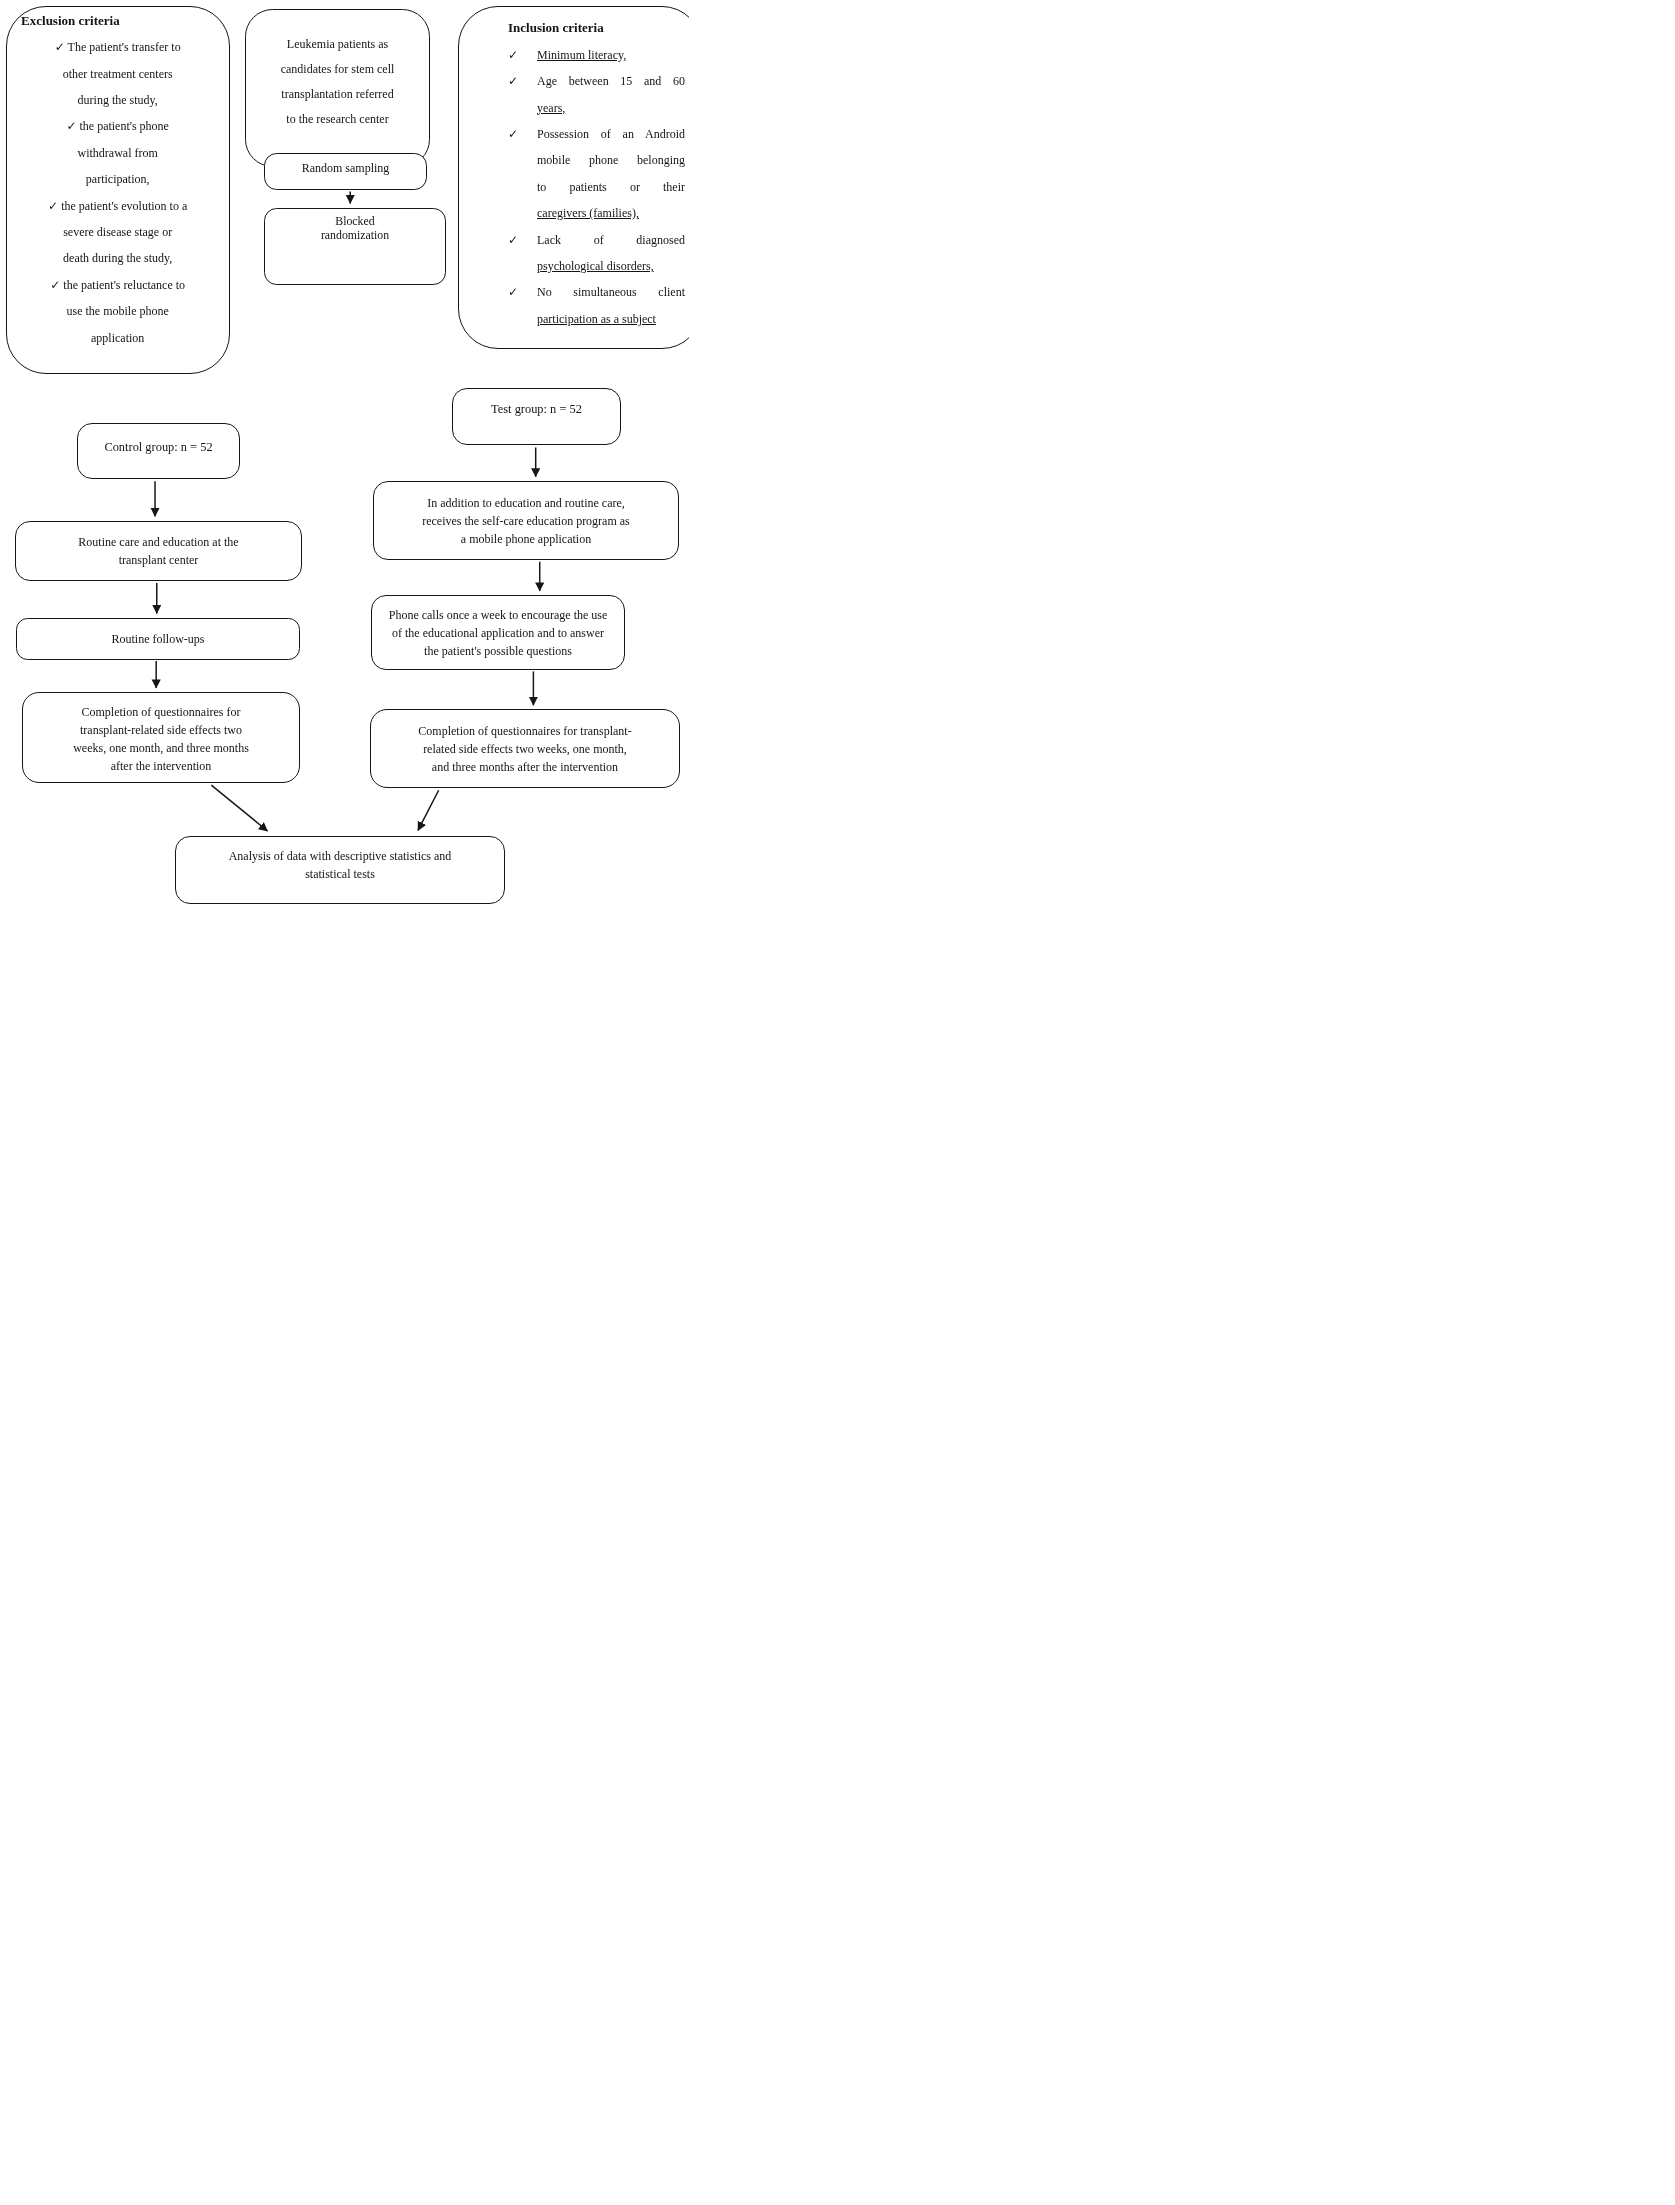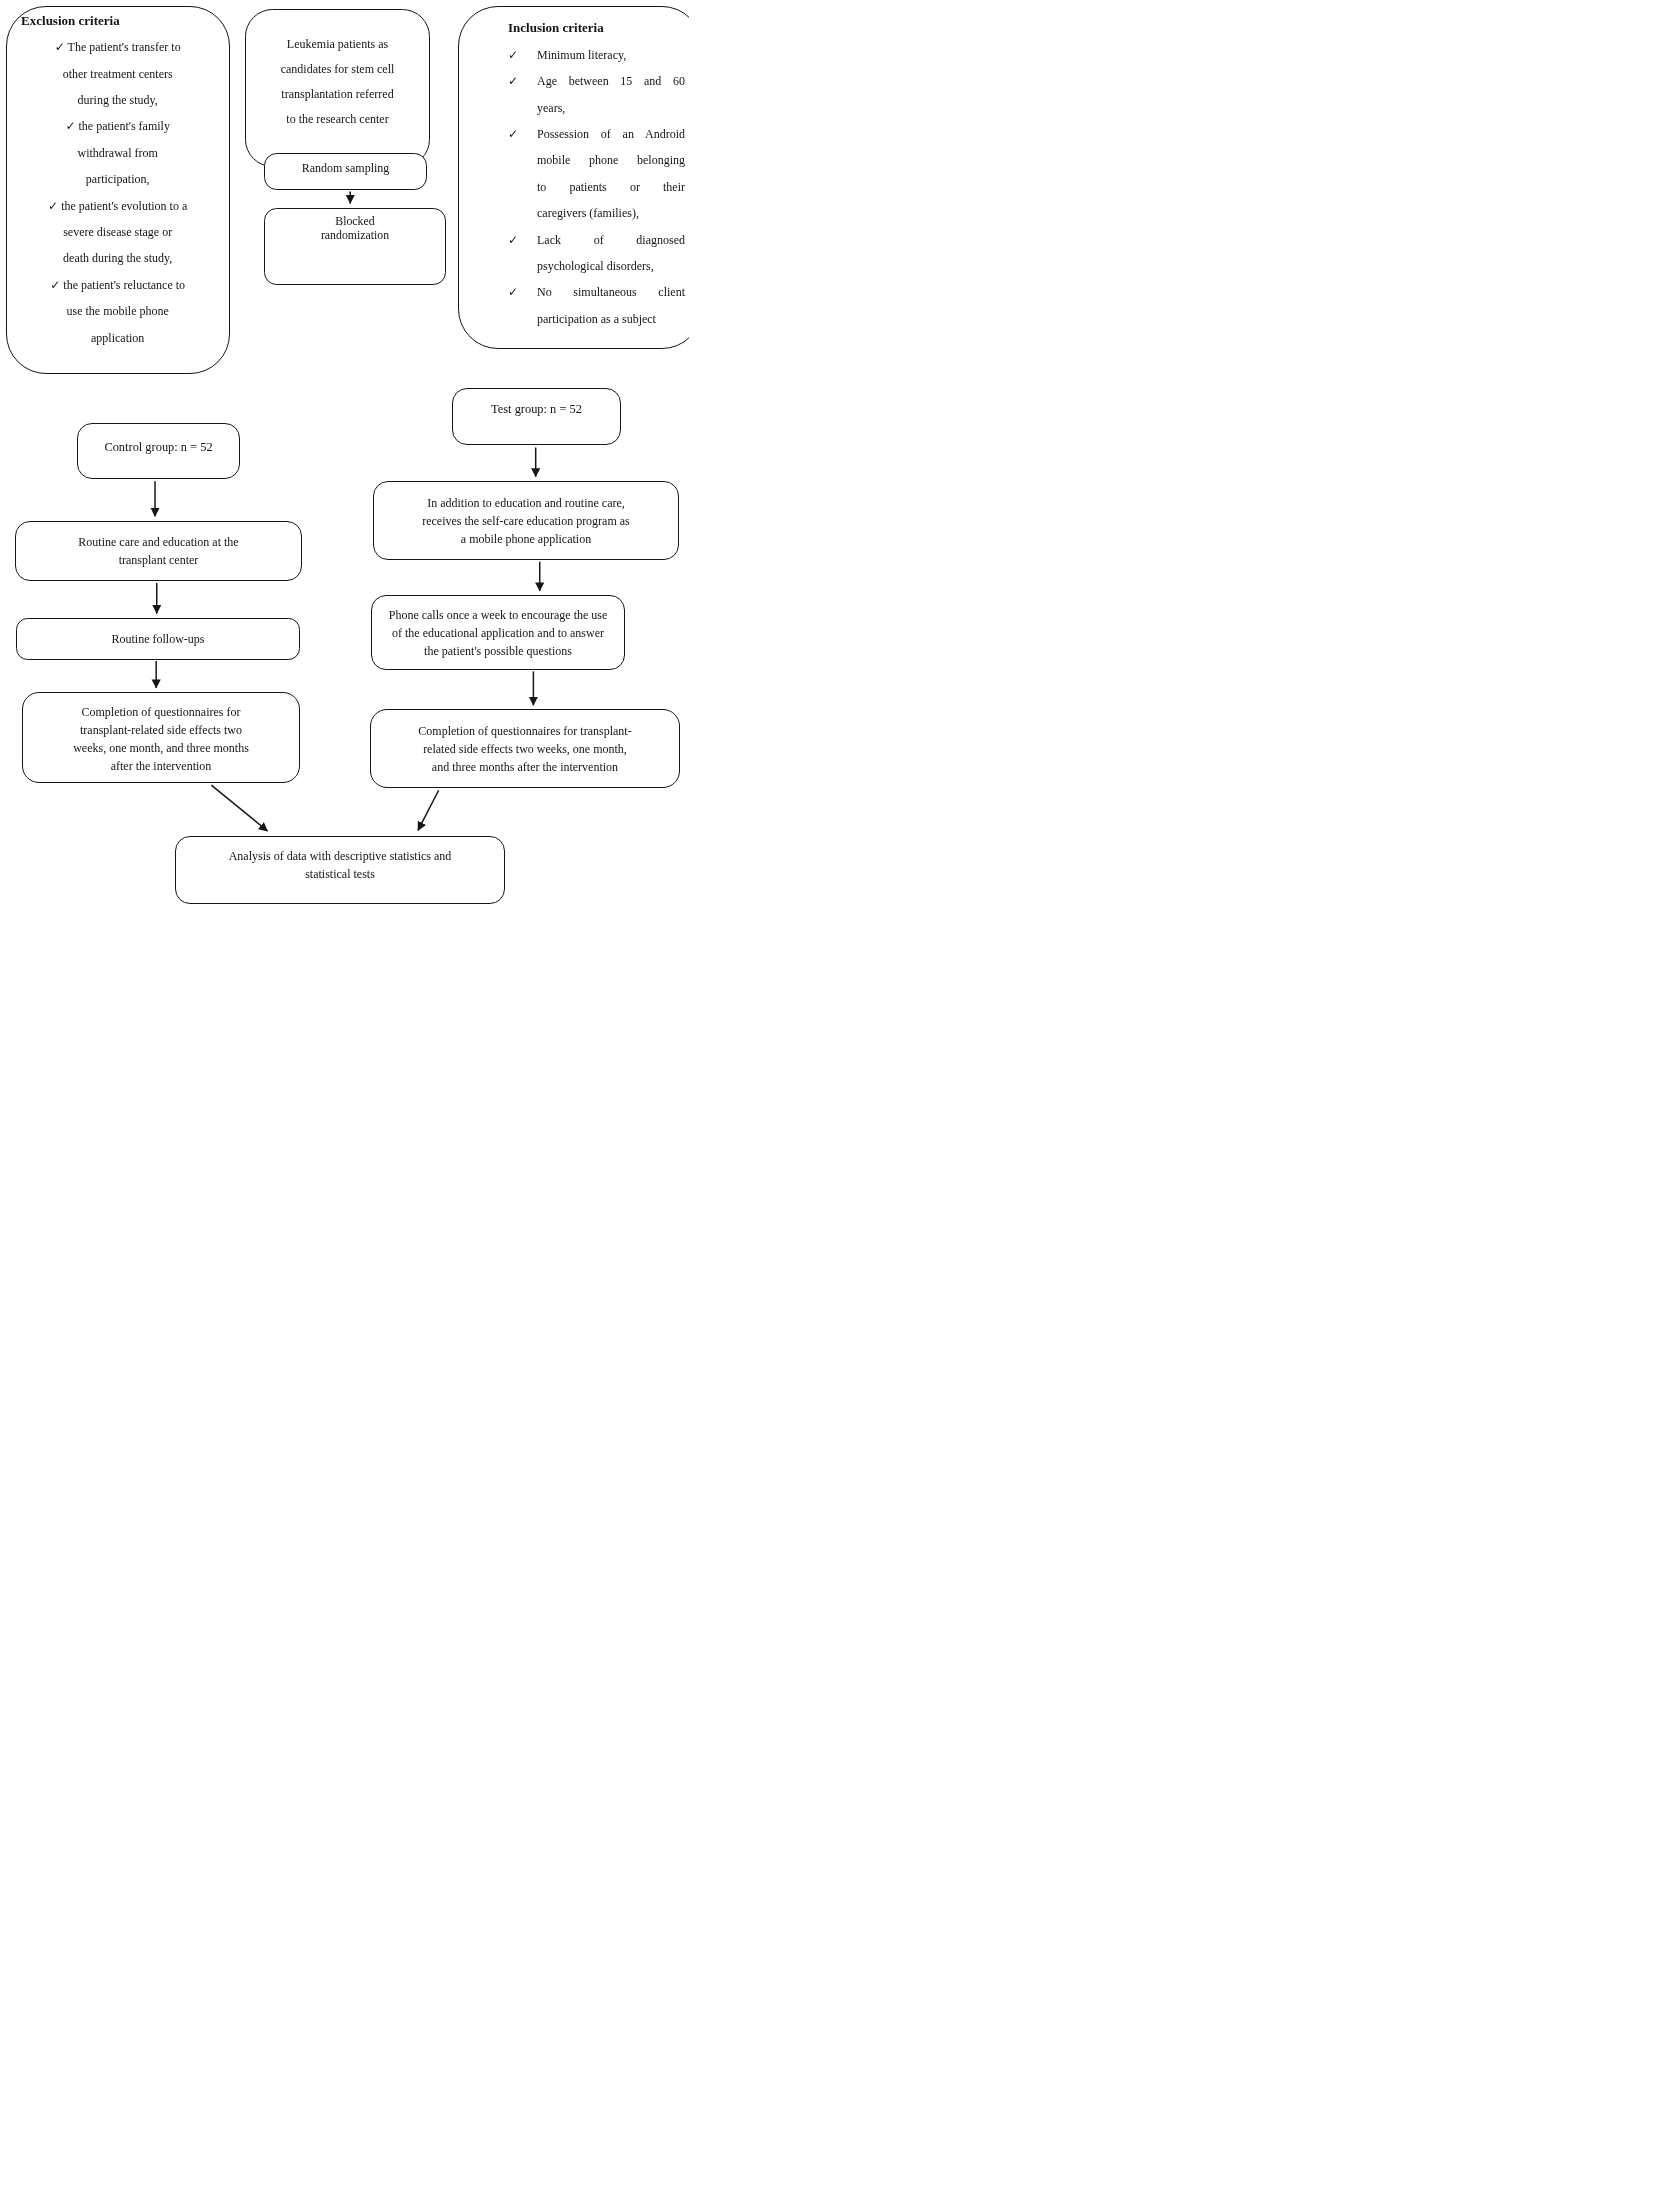--- a/index.html
+++ b/index.html
@@ -35,21 +35,21 @@
     font-size:13px;
     line-height:26.4px;
   }
   .exclusion-box{left:5.7px;top:5.7px;width:224px;height:368px;padding:1.1px 14.4px 0 14.4px;}
   .inclusion-box{left:442px;top:5.7px;width:244px;height:343px;padding:8.6px 16px 0 49px;margin-left:16px;}
   .exc-item{text-align:center;}
   .check{font-family:"DejaVu Sans",sans-serif;font-size:12px;}
   .inc-item{position:relative;padding-left:29px;}
   .inc-item .check{position:absolute;left:0;top:0;}
   .jline{text-align:justify;text-align-last:justify;}
-  .jline.last{text-align:center;text-align-last:left;}
+  .jline.last{text-align:center;text-align-last:left;text-decoration:underline;}
   
   .source-box{left:245px;top:9px;width:185px;height:158px;border-radius:27.6px;line-height:25px;padding-top:22px;}
   .random-box{left:264px;top:153px;width:163px;height:37px;border-radius:12.6px;justify-content:center;padding-bottom:8px;}
   .blocked-box{left:264px;top:208px;width:182px;height:77px;border-radius:12.6px;padding-top:6px;font-size:11.8px;line-height:13.5px;}
   .test-box{left:452px;top:388px;width:169px;height:57px;border-radius:15px;padding-top:11px;font-size:12.4px;}
   .control-box{left:77px;top:423px;width:163px;height:56px;border-radius:15px;padding-top:13.8px;font-size:12.4px;}
   .routine-box{left:15px;top:521px;width:287px;height:60px;border-radius:15px;justify-content:center;}
   .followups-box{left:16px;top:618px;width:284px;height:42px;border-radius:11.5px;justify-content:center;}
   .completion-left-box{left:22px;top:692px;width:278px;height:91px;border-radius:17px;justify-content:center;padding-top:3.4px;}
   .in-addition-box{left:373px;top:481px;width:306px;height:79px;border-radius:15px;justify-content:center;}
@@ -83,21 +83,21 @@
     </g>
   </svg>
 
   <div class="box criteria exclusion-box">
     <div class="title">Exclusion criteria</div>
     <div class="exc-item">
       <div><span class="check">✓</span> <span>The patient's transfer to</span></div>
       <div>other treatment centers<br>during the study,</div>
     </div>
     <div class="exc-item">
-      <div><span class="check">✓</span> <span>the patient's family</span></div>
+      <div><span class="check">✓</span> <span>the patient's phone</span></div>
       <div>withdrawal from<br>participation,</div>
     </div>
     <div class="exc-item">
       <div><span class="check">✓</span> <span>the patient's evolution to a</span></div>
       <div>severe disease stage or<br>death during the study,</div>
     </div>
     <div class="exc-item">
       <div><span class="check">✓</span> <span>the patient's reluctance to</span></div>
       <div>use the mobile phone<br>application</div>
     </div>

